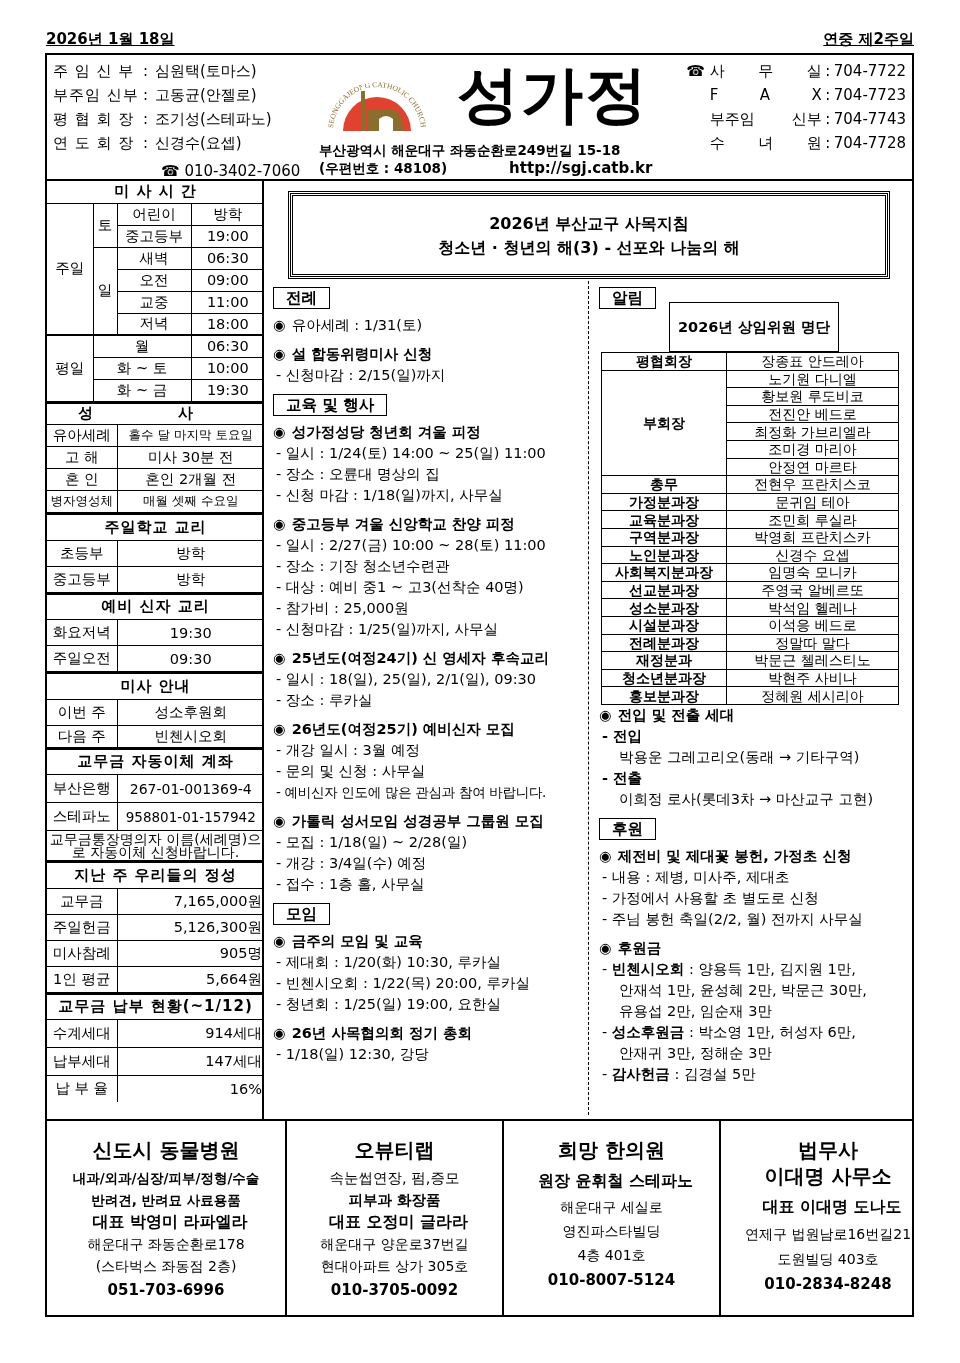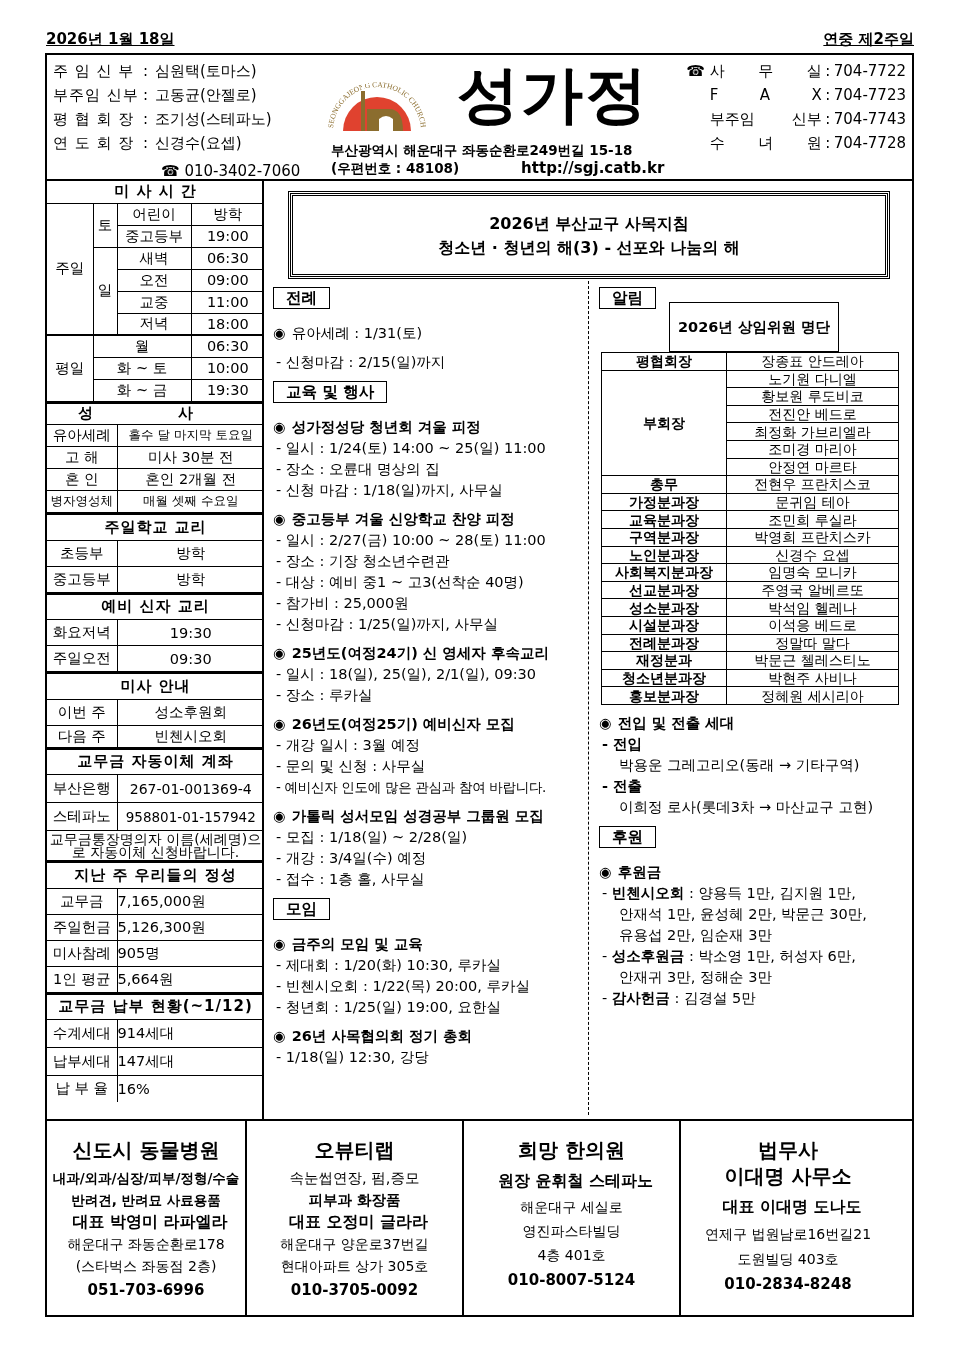--- a/index.html
+++ b/index.html
@@ -15,50 +15,50 @@
   
   .header { position: absolute; left: 0; top: 0; width: 865px; height: 126px; border-bottom: 2px solid #000; }
   .clergy { position: absolute; left: 6px; top: 4px; font-size: 15px; line-height: 24px; }
   .clergy .row { display: flex; white-space: nowrap; }
   .clergy .lbl { width: 90px; display: inline-block; letter-spacing: 1px; }
   .clergy .sep { width: 12px; display: inline-block; }
   .clergy .phone { position: absolute; left: 108px; top: 100px; white-space: nowrap; }
 
   .logo { position: absolute; left: 276px; top: 4px; width: 108px; height: 86px; }
   .title-big { position: absolute; left: 410px; top: 0px; font-size: 62px; font-weight: bold; letter-spacing: 2px; line-height: 80px; font-family: "DejaVu Sans", sans-serif; }
-  .address { position: absolute; left: 284px; top: 86px; font-size: 13.5px; font-weight: bold; line-height: 18px; white-space: nowrap; }
+  .address { position: absolute; left: 272px; top: 86px; font-size: 13.5px; font-weight: bold; line-height: 18px; white-space: nowrap; }
   .address .line2 { display: flex; gap: 62px; }
   .address .url { font-size: 15px; }
 
   .contacts { position: absolute; right: 6px; top: 4px; font-size: 15px; line-height: 24px; text-align: right; }
   .contacts .row { white-space: nowrap; }
   .contacts .lbl { display: inline-block; width: 112px; text-align: justify; text-align-last: justify; }
   .contacts .sep { display: inline-block; width: 12px; text-align: center; }
 
   
   .sidebar { position: absolute; left: 0; top: 126px; width: 217px; height: 938px; border-right: 2px solid #000; }
   table.tbl { border-collapse: collapse; width: 217px; font-size: 14.5px; table-layout: fixed; }
   table.tbl td { border: 1px solid #000; text-align: center; height: 22px; padding: 0; white-space: nowrap; overflow: hidden; }
   table.tbl td.hd { font-weight: bold; font-size: 15px; border-top: 2px solid #000; letter-spacing: 1px; }
-  table.tbl td.num { text-align: left; padding-right: 2px; }
+  table.tbl td.num { text-align: right; padding-right: 2px; }
   table.tbl td.small { font-size: 14px; line-height: 13px; white-space: normal; border-radius: 12px; }
   table.tbl td.sm12 { font-size: 12.5px; }
   table.tbl td:first-child { border-left: none; }
   table.tbl td:last-child { border-right: none; }
 
   
   .banner { position: absolute; left: 243px; top: 138px; width: 598px; height: 84px; border: 3px double #000; outline: 1px solid #000; outline-offset: 1px; text-align: center; font-weight: bold; font-size: 16px; line-height: 24px; padding-top: 16px; }
 
   .col { position: absolute; font-size: 14.5px; line-height: 21px; }
   .col-left { left: 226px; top: 232px; width: 316px; }
   .col-right { left: 552px; top: 232px; width: 310px; }
   .divider { position: absolute; left: 541px; top: 226px; height: 834px; border-left: 1px dashed #000; }
 
   .sec-title { display: inline-block; border: 1.5px solid #000; font-weight: bold; font-size: 15.5px; padding: 0 12px 0 12px; line-height: 20px; margin: 0 0 6px 0; }
-  .item { margin-bottom: 8px; margin-top: 8px; }
+  .item { margin-bottom: 8px; }
   .item .h { font-weight: bold; white-space: nowrap; }
   .item .h .bullet { font-weight: normal; margin-right: 6px; }
   .item .d { padding-left: 3px; white-space: nowrap; }
   .item .d .b { font-weight: bold; }
   .item .ind { padding-left: 20px; white-space: nowrap; }
 
   .roster-title { text-align: center; margin: 2px 0 14px 0; }
   .roster-title span { border: 1.5px solid #000; font-weight: bold; padding: 16px 8px; font-size: 14.5px; }
   table.roster { border-collapse: collapse; width: 298px; margin-left: 2px; font-size: 14px; line-height: 16px; }
   table.roster td { border: 1px solid #000; text-align: center; padding: 0; height: 17.6px; }
@@ -364,20 +364,21 @@
   </div>
 
   <div class="divider"></div>
 
   <div class="col col-left">
     <div class="sec-title">전례</div>
     <div class="item">
       <div class="h" style="font-weight:normal"><span class="bullet">◉</span><span>유아세례 : 1/31(토)</span></div>
     </div>
     <div class="item">
+      <div class="h"><span class="bullet">◉</span><span>설 합동위령미사 신청</span></div>
       <div class="d">- 신청마감 : 2/15(일)까지</div>
     </div>
 
     <div class="sec-title">교육 및 행사</div>
     <div class="item">
       <div class="h"><span class="bullet">◉</span><span>성가정성당 청년회 겨울 피정</span></div>
       <div class="d">- 일시 : 1/24(토) 14:00 ~ 25(일) 11:00</div>
       <div class="d">- 장소 : 오륜대 명상의 집</div>
       <div class="d">- 신청 마감 : 1/18(일)까지, 사무실</div>
     </div>
@@ -505,33 +506,39 @@
 
     <div class="item">
       <div class="h"><span class="bullet">◉</span><span>전입 및 전출 세대</span></div>
       <div class="d" style="font-weight:bold">- 전입</div>
       <div class="ind">박용운 그레고리오(동래 → 기타구역)</div>
       <div class="d" style="font-weight:bold">- 전출</div>
       <div class="ind">이희정 로사(롯데3차 → 마산교구 고현)</div>
     </div>
 
     <div class="sec-title">후원</div>
+    <div class="item">
+      <div class="h"><span class="bullet">◉</span><span>제전비 및 제대꽃 봉헌, 가정초 신청</span></div>
+      <div class="d">- 내용 : 제병, 미사주, 제대초</div>
+      <div class="d">- 가정에서 사용할 초 별도로 신청</div>
+      <div class="d">- 주님 봉헌 축일(2/2, 월) 전까지 사무실</div>
+    </div>
     <div class="item">
       <div class="h"><span class="bullet">◉</span><span>후원금</span></div>
       <div class="d">- <span class="b">빈첸시오회</span><span> : 양용득 1만, 김지원 1만,</span></div>
       <div class="ind">안재석 1만, 윤성혜 2만, 박문근 30만,</div>
       <div class="ind">유용섭 2만, 임순재 3만</div>
       <div class="d">- <span class="b">성소후원금</span><span> : 박소영 1만, 허성자 6만,</span></div>
       <div class="ind">안재귀 3만, 정해순 3만</div>
       <div class="d">- <span class="b">감사헌금</span><span> : 김경설 5만</span></div>
     </div>
   </div>
 
   <div class="ads">
-    <div class="ad" style="width:200px">
+    <div class="ad" style="width:240px">
       <div class="name">신도시 동물병원</div>
       <div class="line" style="font-weight:bold;font-size:13.5px">내과/외과/심장/피부/정형/수술</div>
       <div class="line" style="font-weight:bold;font-size:13.5px">반려견, 반려묘 사료용품</div>
       <div class="line bold">대표 박영미 라파엘라</div>
       <div class="line">해운대구 좌동순환로178</div>
       <div class="line">(스타벅스 좌동점 2층)</div>
       <div class="phone">051-703-6996</div>
     </div>
     <div class="ad" style="width:217px">
       <div class="name">오뷰티랩</div>

